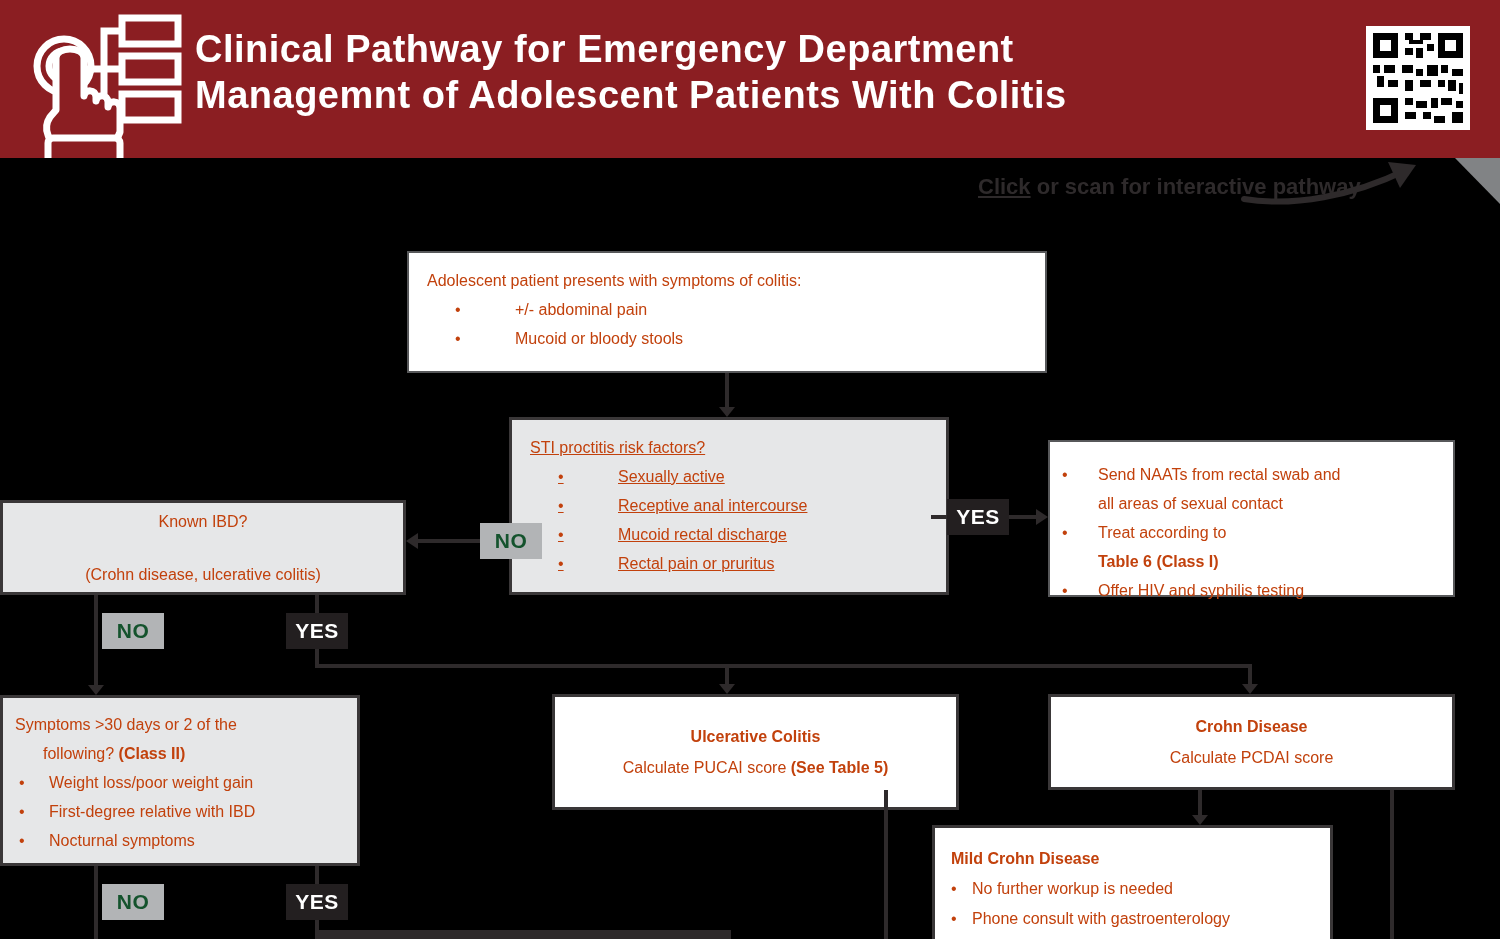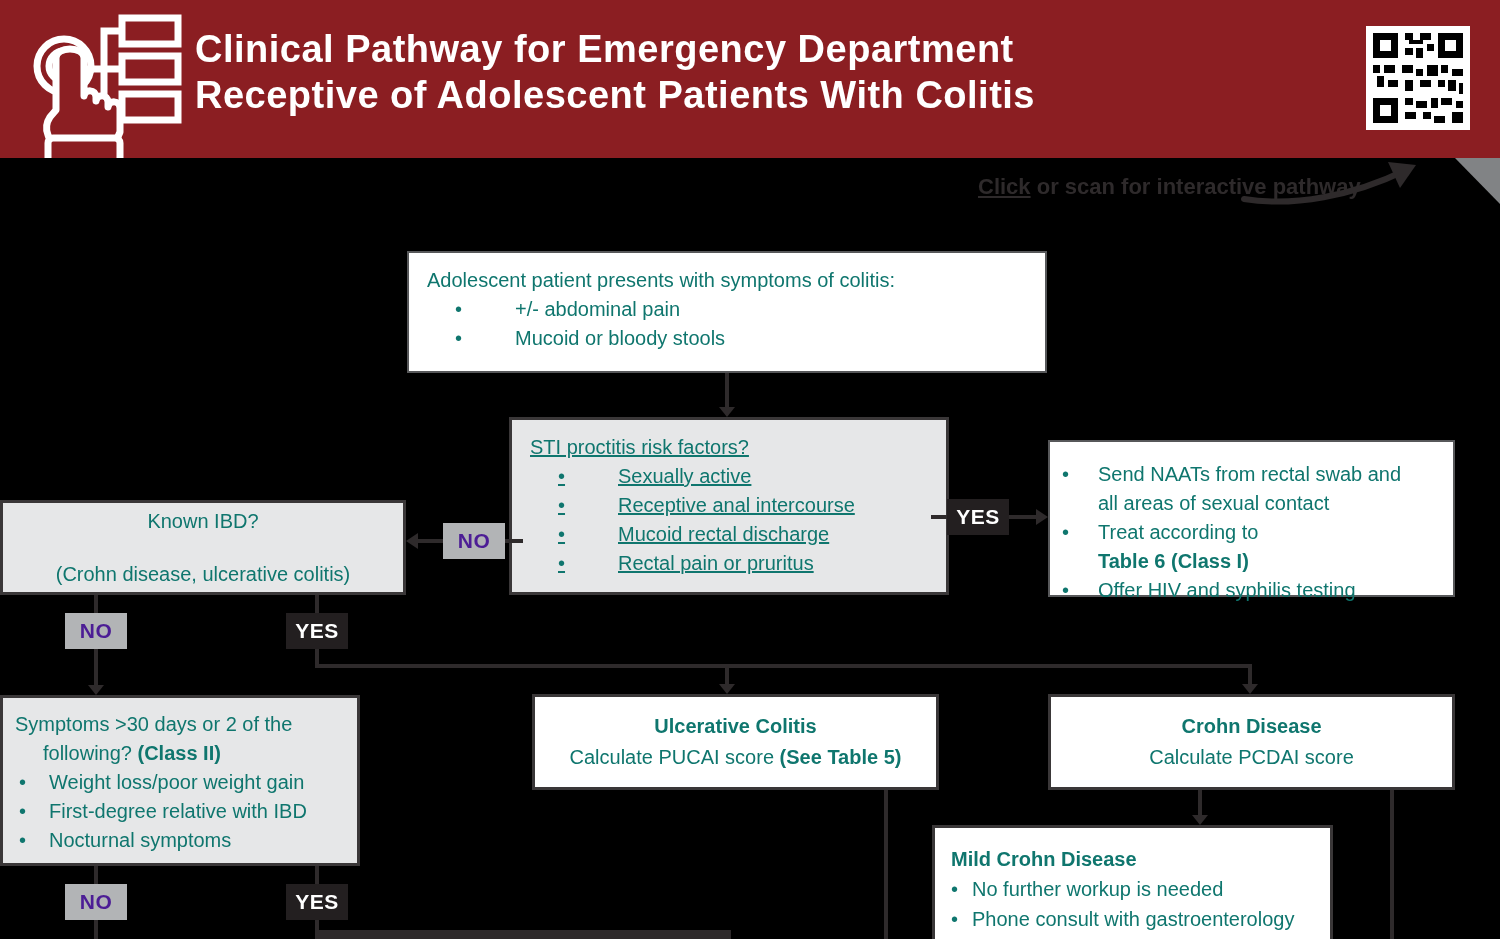--- a/index.html
+++ b/index.html
@@ -28,21 +28,21 @@
     clip-path:polygon(0 0,100% 0,100% 100%);
   }
   
   .note{
     position:absolute;left:978px;top:174px;white-space:nowrap;
     font-size:22px;font-weight:bold;color:var(--color-ink,#2e2a2b);
   }
   .note .click{text-decoration:underline;cursor:pointer;text-align:right;}
   .note-arrow{position:absolute;left:1238px;top:158px;}
   
-  .box{position:absolute;box-sizing:border-box;color:#0f766e;font-size:20px;line-height:29px;}
+  .box{position:absolute;box-sizing:border-box;color:#c2410c;font-size:16px;line-height:29px;}
   .box.white{background:#fff;border:2px solid #57585a;}
   .box.gray{background:var(--color-box-gray,#e6e7e8);border:3px solid #3a3738;}
   .box.dark-border{border:3px solid #3a3738;}
   .pad{padding:13px 18px;}
   .center{display:flex;flex-direction:column;justify-content:center;text-align:center;}
   .bullet-row{display:flex;}
   .dot{flex:0 0 60px;padding-left:28px;}
   .dot::before{content:"\2022";}
   .dot-md{flex:0 0 36px;padding-left:8px;}
   .dot-md::before{content:"\2022";}
@@ -57,21 +57,21 @@
   .ln{position:absolute;background:var(--color-ink,#2e2a2b);}
   .arr{position:absolute;width:0;height:0;}
   .arr.down{border-left:8px solid transparent;border-right:8px solid transparent;border-top:10px solid var(--color-ink,#2e2a2b);}
   .arr.left{border-top:8px solid transparent;border-bottom:8px solid transparent;border-right:12px solid var(--color-ink,#2e2a2b);}
   .arr.right{border-top:8px solid transparent;border-bottom:8px solid transparent;border-left:12px solid var(--color-ink,#2e2a2b);}
   
   .lbl{
     position:absolute;width:62px;height:36px;display:flex;align-items:center;justify-content:center;
     font-weight:bold;font-size:21px;letter-spacing:.5px;
   }
-  .lbl-no{background:var(--color-no-gray,#b2b4b6);color:#4c1d95;}
+  .lbl-no{background:var(--color-no-gray,#b2b4b6);color:#14532d;margin-left:37px;}
   .lbl-yes{background:var(--color-yes-black,#231f20);color:#fff;}
 </style>
 </head>
 <body>
 
 <div id="canvas" style="--color-header-red: #8b1e22; --color-page-bg: #000000; --color-box-gray: #e6e7e8; --color-no-gray: #b2b4b6; --color-yes-black: #231f20; --color-ink: #2e2a2b; --color-corner-gray: #818385;">
 
   <div class="header">
     <div class="header-icon">
       <svg width="212" height="154" viewBox="0 0 212 154">
@@ -82,21 +82,21 @@
           <path d="M100,27 H82 V103 H100 M82,65 H100 M60,65 H82"></path>
           <circle cx="42" cy="62" r="27"></circle>
           <circle cx="42" cy="62" r="15"></circle>
         </g>
         <path d="M34,54 V106 L28,113 C24,119 24,126 26,131 L30,142 H92 L98,128 V104 C98,96 87,96 86,103 V98 C86,90 75,90 74,97 V93 C74,85 63,85 62,92 V54 C62,42 34,42 34,54 Z" fill="#8b1e22" stroke="#fff" stroke-width="7" stroke-linejoin="round"></path>
         <rect x="26" y="134" width="72" height="26" rx="5" fill="#8b1e22" stroke="#fff" stroke-width="7"></rect>
       </svg>
     </div>
     <div class="title">
       <div>Clinical Pathway for Emergency Department</div>
-      <div>Receptive of Adolescent Patients With Colitis</div>
+      <div>Managemnt of Adolescent Patients With Colitis</div>
     </div>
     <div class="qr">
       <svg width="104" height="104" viewBox="0 0 29 29" shape-rendering="crispEdges">
         <rect width="29" height="29" fill="#fff"></rect>
         <g fill="#000">
           <path d="M2,2 h7 v7 h-7 z M3.999,4 v3 h3 v-3 z" fill-rule="evenodd"></path>
           <path d="M20,2 h7 v7 h-7 z M22,4 v3 h3 v-3 z" fill-rule="evenodd"></path>
           <path d="M2,20 h7 v7 h-7 z M4,22 v3 h3 v-3 z" fill-rule="evenodd"></path>
           <rect x="11" y="2" width="2" height="2"></rect>
             <rect x="15" y="2" width="3" height="2"></rect>
@@ -234,21 +234,21 @@
     <div class="bullet-row">
       <span class="dot-sm2"></span>
       <span class="btext">First-degree relative with IBD</span>
     </div>
     <div class="bullet-row">
       <span class="dot-sm2"></span>
       <span class="btext">Nocturnal symptoms</span>
     </div>
   </div>
 
-  <div class="box white dark-border center" style="left:532px;top:694px;width:407px;height:96px;line-height:31px;">
+  <div class="box white dark-border center" style="left:552px;top:694px;width:407px;height:116px;line-height:31px;">
     <div class="b">Ulcerative Colitis</div>
     <div><span>Calculate PUCAI score </span><span class="b">(See Table 5)</span></div>
   </div>
 
   <div class="box white dark-border center" style="left:1048px;top:694px;width:407px;height:96px;line-height:31px;">
     <div class="b">Crohn Disease</div>
     <div>Calculate PCDAI score</div>
   </div>
 
   <div class="ln" style="left:94px;top:866px;width:4px;height:73px;"></div>

